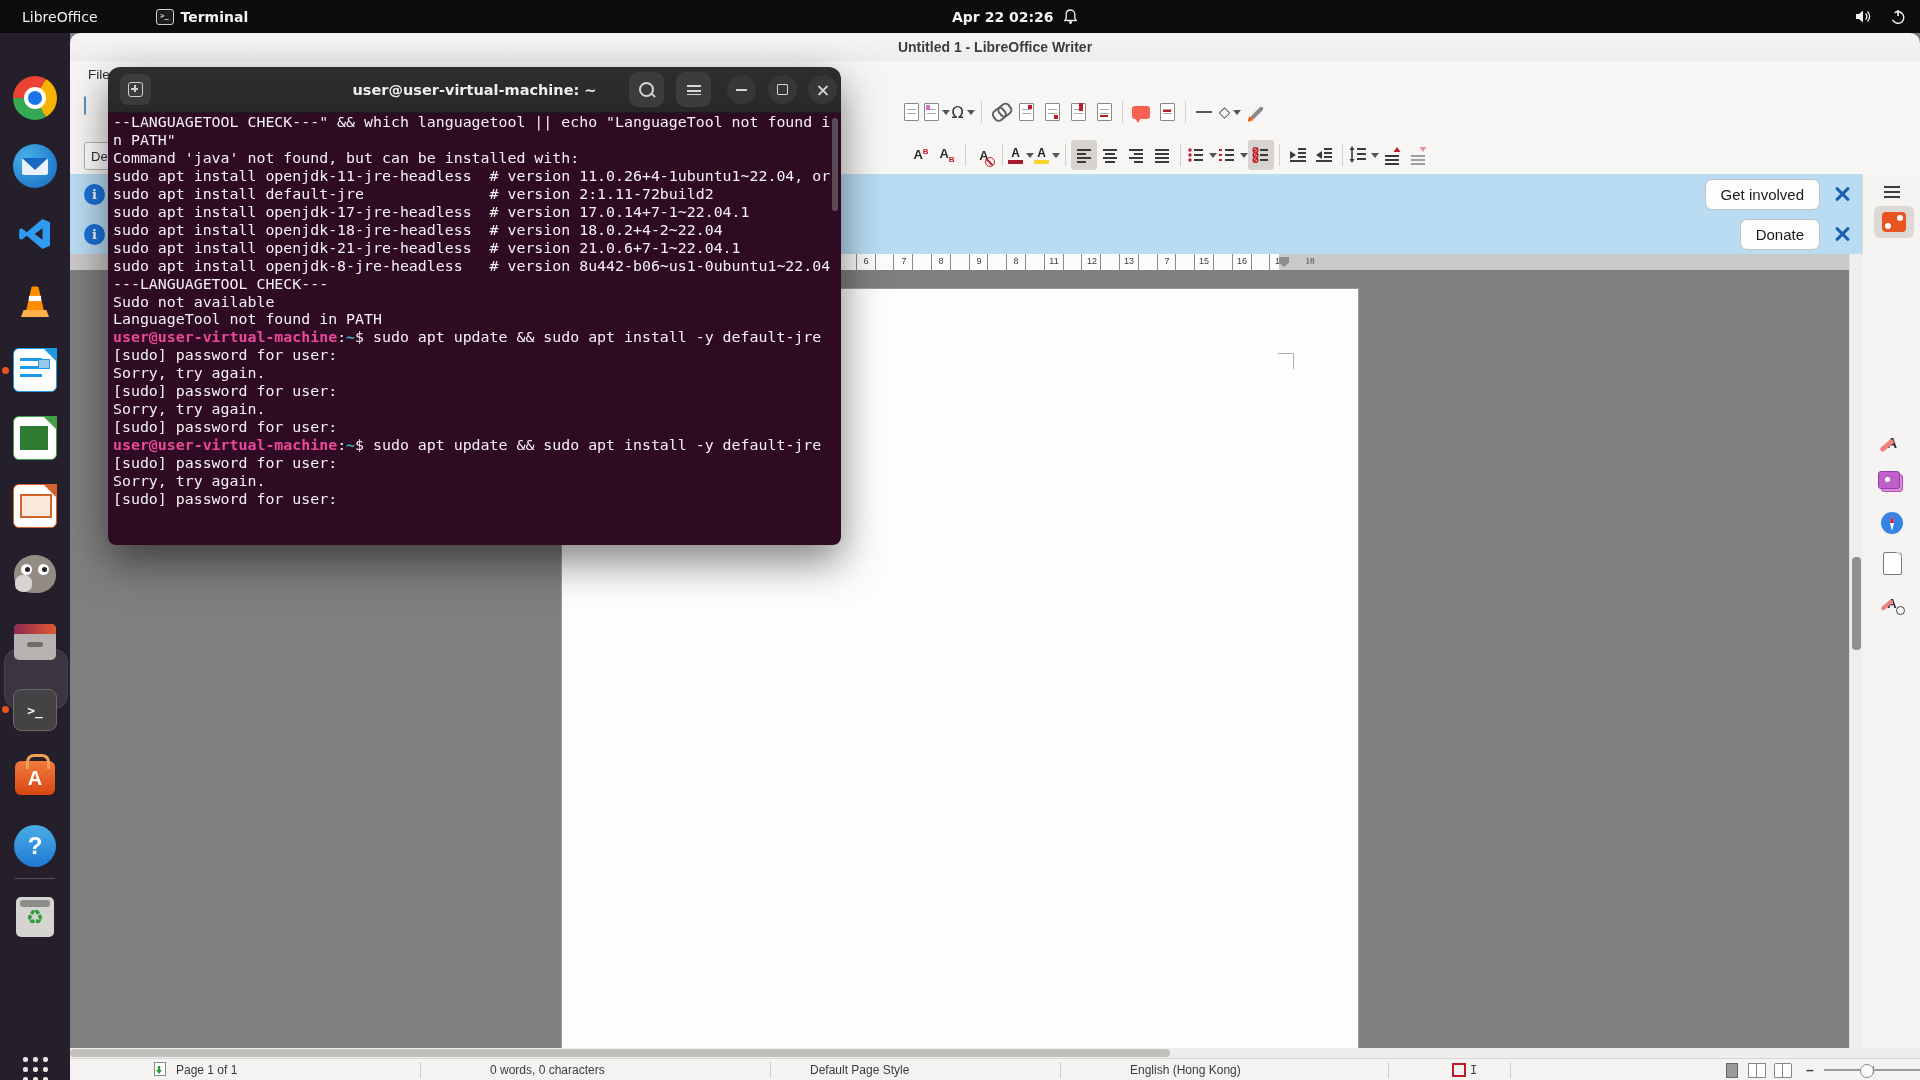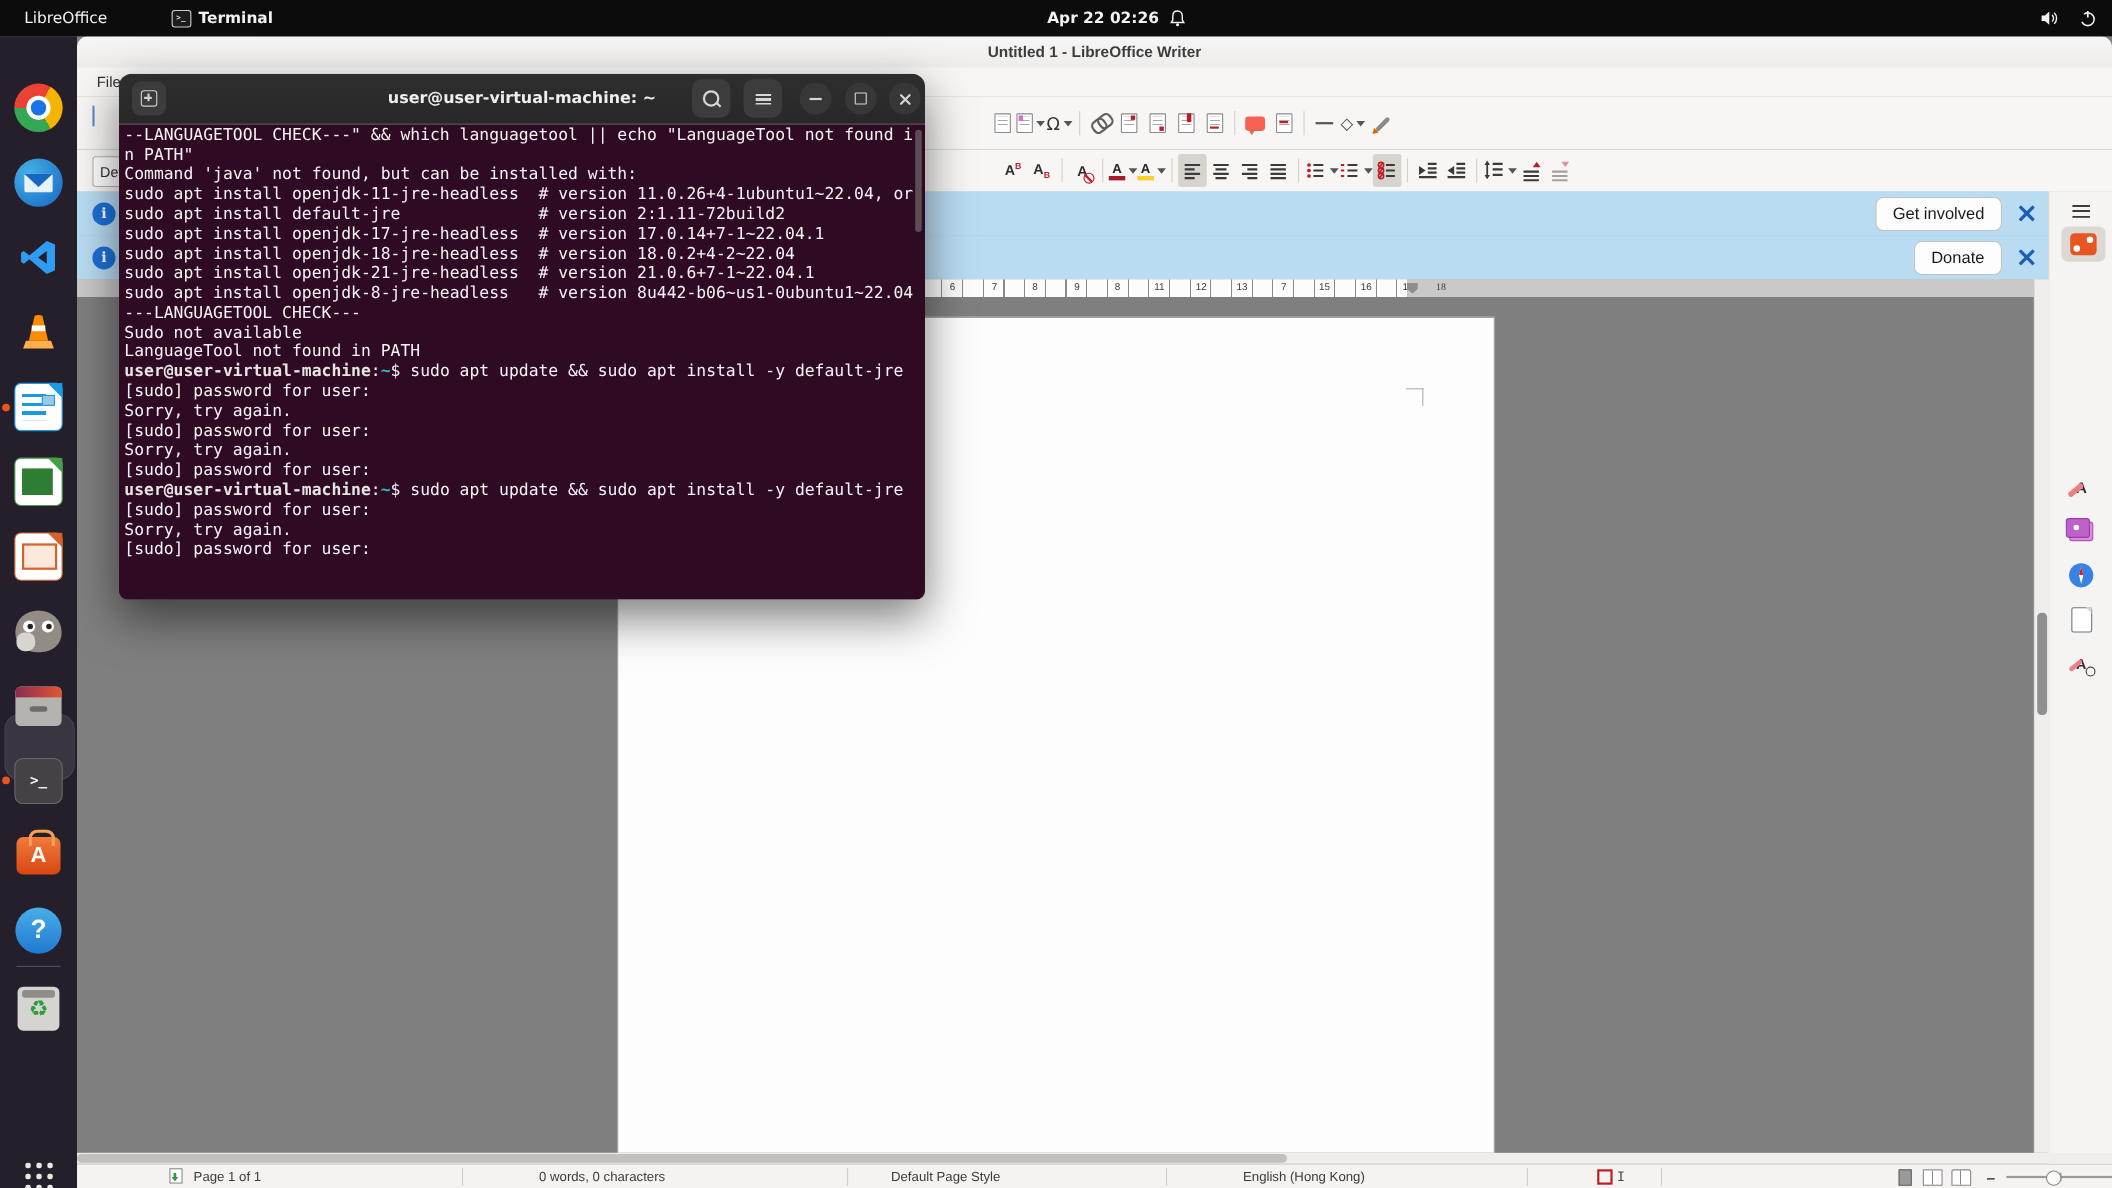--- a/index.html
+++ b/index.html
@@ -225,21 +225,21 @@
   .burger{width:14px;height:10px;background:repeating-linear-gradient(to bottom,#d6d6d6 0 2px,transparent 2px 4.5px);}
   .cirbtn{position:absolute;top:8px;width:29px;height:29px;border-radius:50%;background:#373737;
           display:flex;align-items:center;justify-content:center;}
   .mline{width:11px;height:2px;background:#d6d6d6;}
   .msq{width:9px;height:9px;border:1.5px solid #d6d6d6;border-radius:1px;}
   .tx{position:relative;width:10px;height:10px;}
   .tx:before,.tx:after{content:"";position:absolute;left:4px;top:-1px;width:2px;height:13px;background:#d6d6d6;border-radius:1px;}
   .tx:before{transform:rotate(45deg);} .tx:after{transform:rotate(-45deg);}
   .term-body{height:433px;background:#2f0a23;padding:1px 0 0 5px;position:relative;}
   .tline{font-family:"DejaVu Sans Mono",monospace;font-size:14.9px;line-height:17.95px;color:#f5f2f4;white-space:pre;}
-  .tu{color:#e5e5e5;font-weight:700;} .tp{color:#35b5c0;font-weight:700;}
+  .tu{color:#ec4899;font-weight:700;} .tp{color:#35b5c0;font-weight:700;}
   .term-scroll{position:absolute;right:3px;top:5px;width:6px;height:93px;border-radius:3px;background:#5d4b58;}
 
   
   .newdoc-partial{left:84px;top:97px;width:24px;height:28px;z-index:1;}
   .newdoc-partial .doc{width:18px;height:24px;border-color:#5a8ec9;}
   .stylebox{left:84px;top:142px;width:120px;height:26px;background:#fff;border:1px solid #b5b3b0;border-radius:3px;
             font-size:13px;color:#2e2e2e;display:flex;align-items:center;padding-left:6px;z-index:1;}
 </style>
 </head>
 <body>

